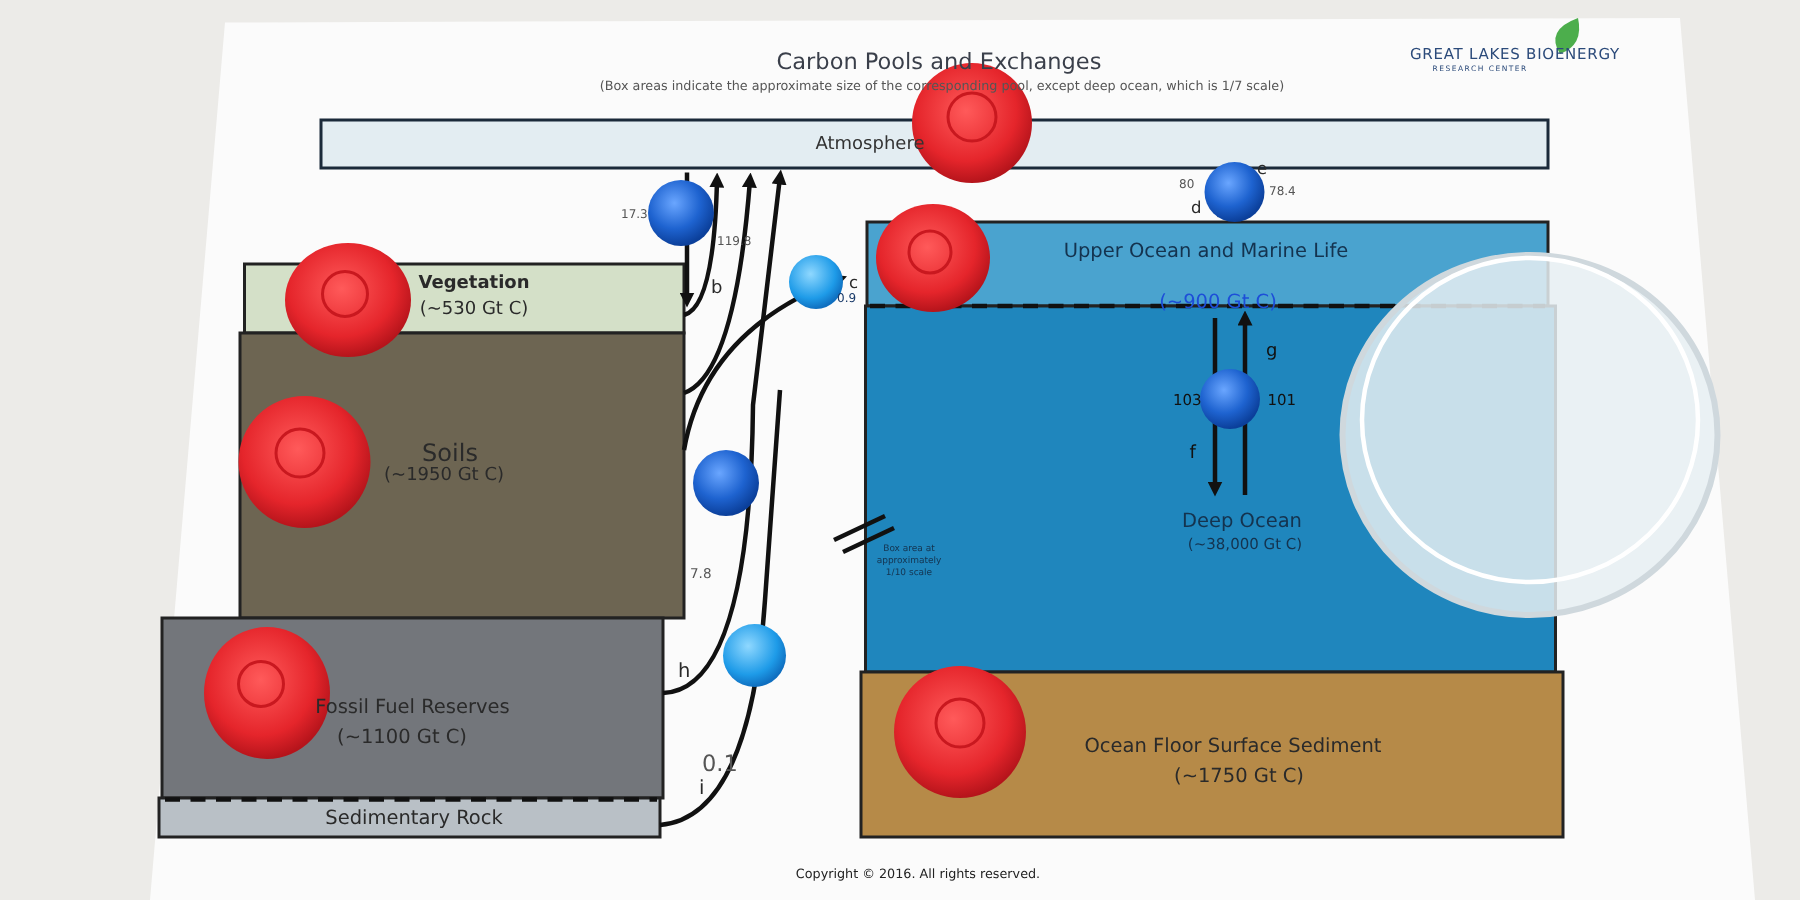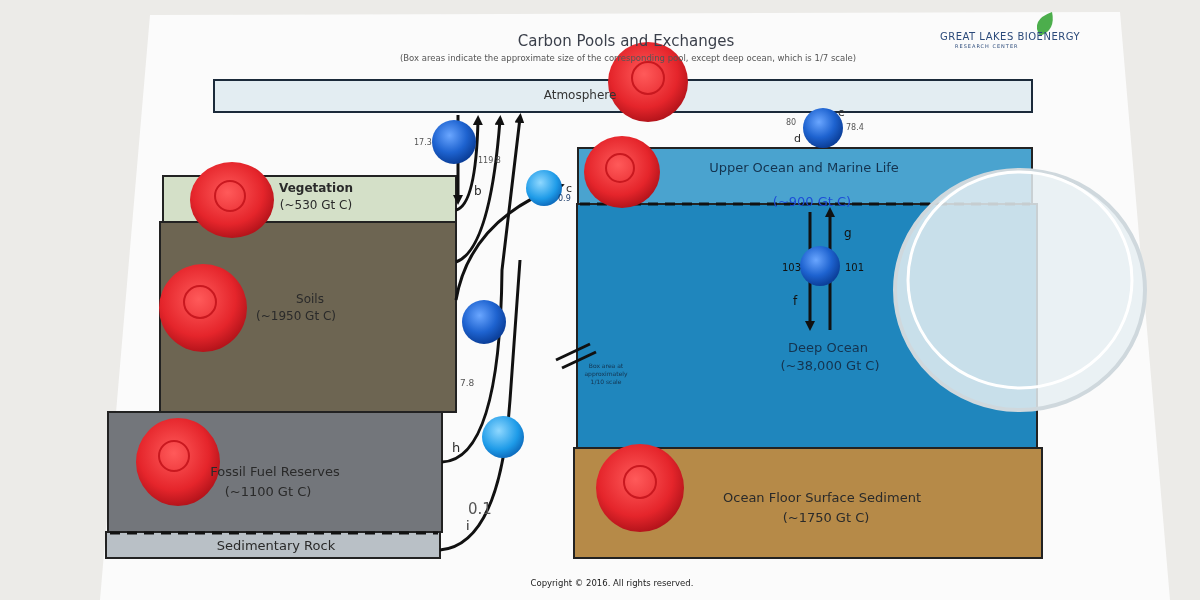--- a/index.html
+++ b/index.html
@@ -103,29 +103,29 @@
 </svg>
 
 <div class="txt center" style="left:626px;top:32px;font-size:15px;color:#3a3f4a;">Carbon Pools and Exchanges</div>
 <div class="txt center" style="left:628px;top:53px;font-size:8.5px;color:#555;">(Box areas indicate the approximate size of the corresponding pool, except deep ocean, which is 1/7 scale)</div>
 <div class="txt" style="left:892px;top:31px;font-size:10px;color:#2b4a7a;letter-spacing:0.5px;margin-left:48px;">GREAT LAKES BIOENERGY</div>
 <div class="txt" style="left:955px;top:43px;font-size:5px;color:#2b4a7a;letter-spacing:1px;">RESEARCH CENTER</div>
 
 <div class="txt center" style="left:580px;top:88px;font-size:12px;color:#333;">Atmosphere</div>
 <div class="txt center" style="left:316px;top:181px;font-size:12px;font-weight:bold;">Vegetation</div>
 <div class="txt center" style="left:316px;top:198px;font-size:12px;">(~530 Gt C)</div>
-<div class="txt center" style="left:300px;top:292px;font-size:12px;margin-left:10px;">Soils</div>
+<div class="txt center" style="left:300px;top:292px;font-size:16px;">Soils</div>
 <div class="txt center" style="left:296px;top:309px;font-size:12px;">(~1950 Gt C)</div>
 <div class="txt center" style="left:275px;top:464px;font-size:13px;text-align:center;">Fossil Fuel Reserves</div>
 <div class="txt center" style="left:268px;top:484px;font-size:13px;">(~1100 Gt C)</div>
 <div class="txt center" style="left:276px;top:538px;font-size:13px;">Sedimentary Rock</div>
 <div class="txt center" style="left:804px;top:160px;font-size:13px;color:#14334f;">Upper Ocean and Marine Life</div>
 <div class="txt center" style="left:812px;top:178px;font-size:13px;color:#1d4ed8;margin-top:16px;">(~900 Gt C)</div>
 <div class="txt center" style="left:828px;top:340px;font-size:13px;color:#14334f;">Deep Ocean</div>
-<div class="txt center" style="left:830px;top:358px;font-size:13px;color:#14334f;">(~38,000 Gt C)</div>
+<div class="txt center" style="left:830px;top:358px;font-size:10px;color:#14334f;">(~38,000 Gt C)</div>
 <div class="txt center" style="left:822px;top:490px;font-size:13px;">Ocean Floor Surface Sediment</div>
 <div class="txt center" style="left:826px;top:510px;font-size:13px;">(~1750 Gt C)</div>
 
 <div class="txt center" style="left:606px;top:362px;font-size:6px;color:#14334f;">Box area at</div>
 <div class="txt center" style="left:606px;top:370px;font-size:6px;color:#14334f;">approximately</div>
 <div class="txt center" style="left:606px;top:378px;font-size:6px;color:#14334f;">1/10 scale</div>
 
 <div class="txt" style="left:474px;top:184px;font-size:12px;">b</div>
 <div class="txt" style="left:566px;top:182px;font-size:11px;">c</div>
 <div class="txt" style="left:794px;top:132px;font-size:11px;">d</div>

